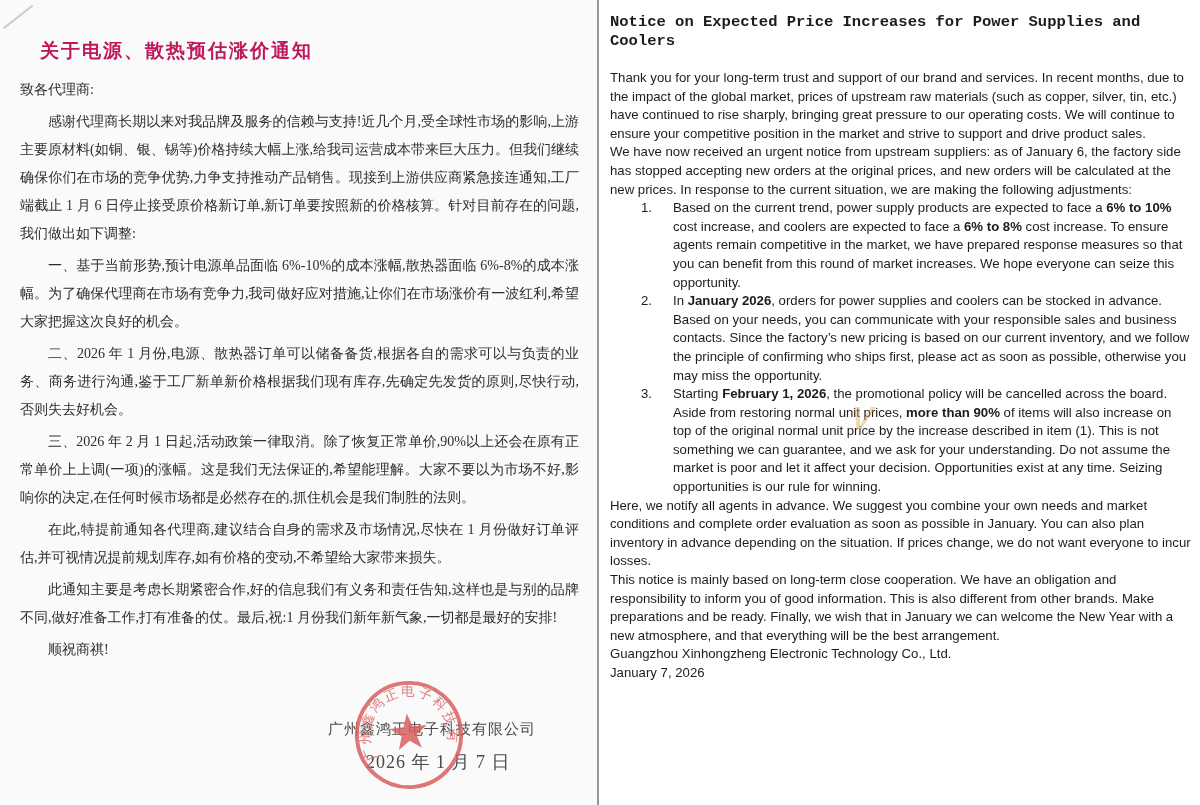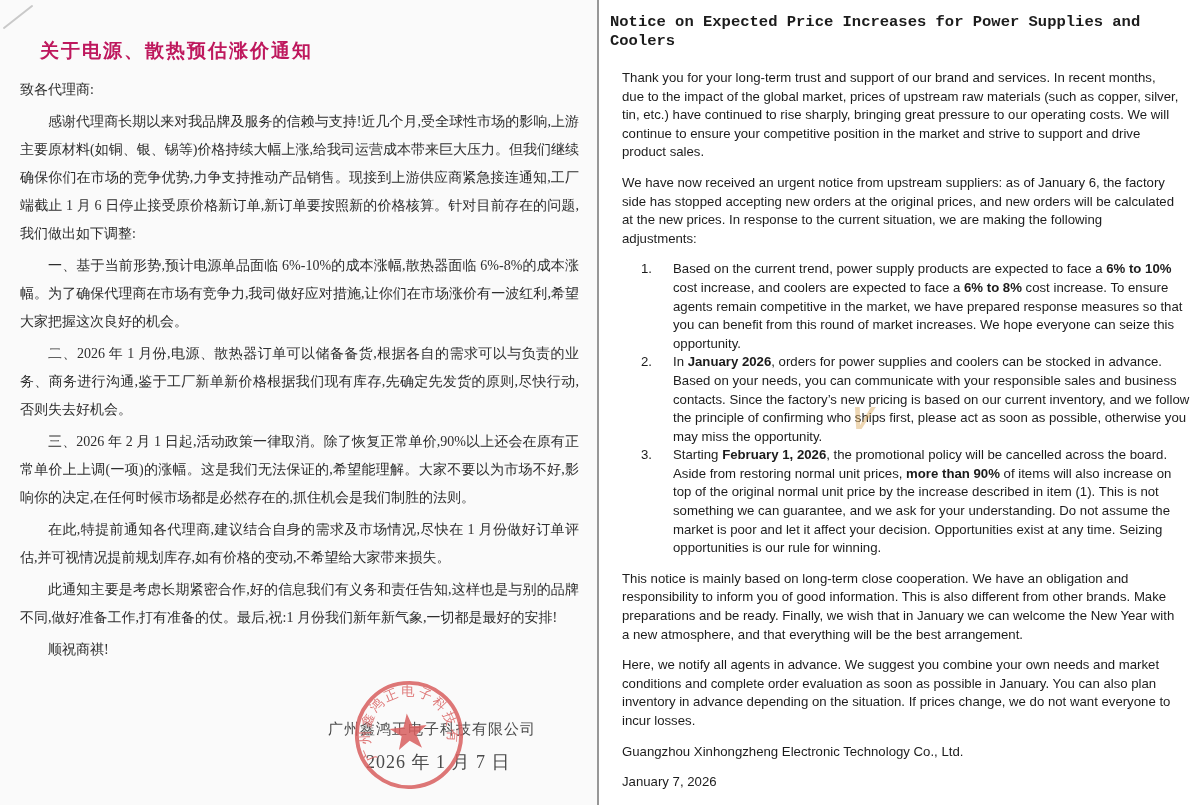--- a/index.html
+++ b/index.html
@@ -46,21 +46,21 @@
   
   .divider { width: 2px; height: 805px; background: #979797; }
 
   
   .right-panel {
     position: relative; flex: 1; height: 805px; background: #ffffff;
     padding: 13px 8px 0 11px; overflow: hidden;
     color: #1c1c1c;
   }
   .en-title { margin: 0 0 18px 0; font-size: 15.5px; font-weight: bold; line-height: 19px; font-family: Liberation Mono, monospace; }
-  .right-panel p { margin: 12px; font-size: 13.2px; line-height: 18.6px; }
+  .right-panel p { margin: 0; font-size: 13.2px; line-height: 18.6px; }
   .en-salut { margin: 0 0 18px 0 !important; }
   .en-list { margin: 0; padding: 0; list-style: none; }
   .en-list li { display: flex; font-size: 13.2px; line-height: 18.6px; }
   .en-list .num { flex: none; width: 24px; margin-left: 31px; }
   .en-list .li-text { flex: 1; margin-left: 8px; }
   .en-signoff { margin: 0 0 18px 0 !important; }
   .watermark {
     position: absolute; left: 252px; top: 400px;
     font-size: 32px; font-weight: bold; font-style: italic;
     color: rgba(218, 162, 78, 0.42);
@@ -120,21 +120,21 @@
       <li>
         <span class="num">2.</span>
         <span class="li-text"><span>In </span><b>January 2026</b><span>, orders for power supplies and coolers can be stocked in advance. Based on your needs, you can communicate with your responsible sales and business contacts. Since the factory’s new pricing is based on our current inventory, and we follow the principle of confirming who ships first, please act as soon as possible, otherwise you may miss the opportunity.</span></span>
       </li>
       <li>
         <span class="num">3.</span>
         <span class="li-text"><span>Starting </span><b>February 1, 2026</b><span>, the promotional policy will be cancelled across the board. Aside from restoring normal unit prices, </span><b>more than 90%</b><span> of items will also increase on top of the original normal unit price by the increase described in item (1). This is not something we can guarantee, and we ask for your understanding. Do not assume the market is poor and let it affect your decision. Opportunities exist at any time. Seizing opportunities is our rule for winning.</span></span>
       </li>
     </ol>
 
+    <p>Here, we notify all agents in advance. We suggest you combine your own needs and market conditions and complete order evaluation as soon as possible in January. You can also plan inventory in advance depending on the situation. If prices change, we do not want everyone to incur losses.</p>
     <p>This notice is mainly based on long-term close cooperation. We have an obligation and responsibility to inform you of good information. This is also different from other brands. Make preparations and be ready. Finally, we wish that in January we can welcome the New Year with a new atmosphere, and that everything will be the best arrangement.</p>
-    <p>Here, we notify all agents in advance. We suggest you combine your own needs and market conditions and complete order evaluation as soon as possible in January. You can also plan inventory in advance depending on the situation. If prices change, we do not want everyone to incur losses.</p>
     <p>Guangzhou Xinhongzheng Electronic Technology Co., Ltd.</p>
     <p>January 7, 2026</p>
 
     <span class="watermark">V</span>
   </div>
 
 </div>
 
 </body></html>

